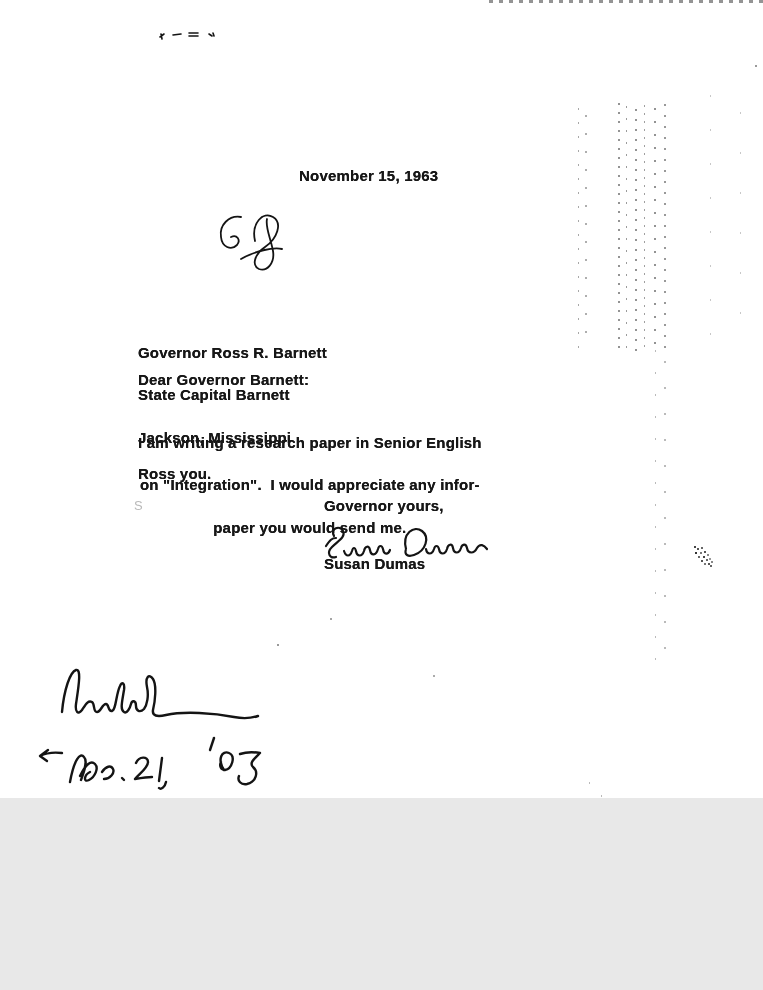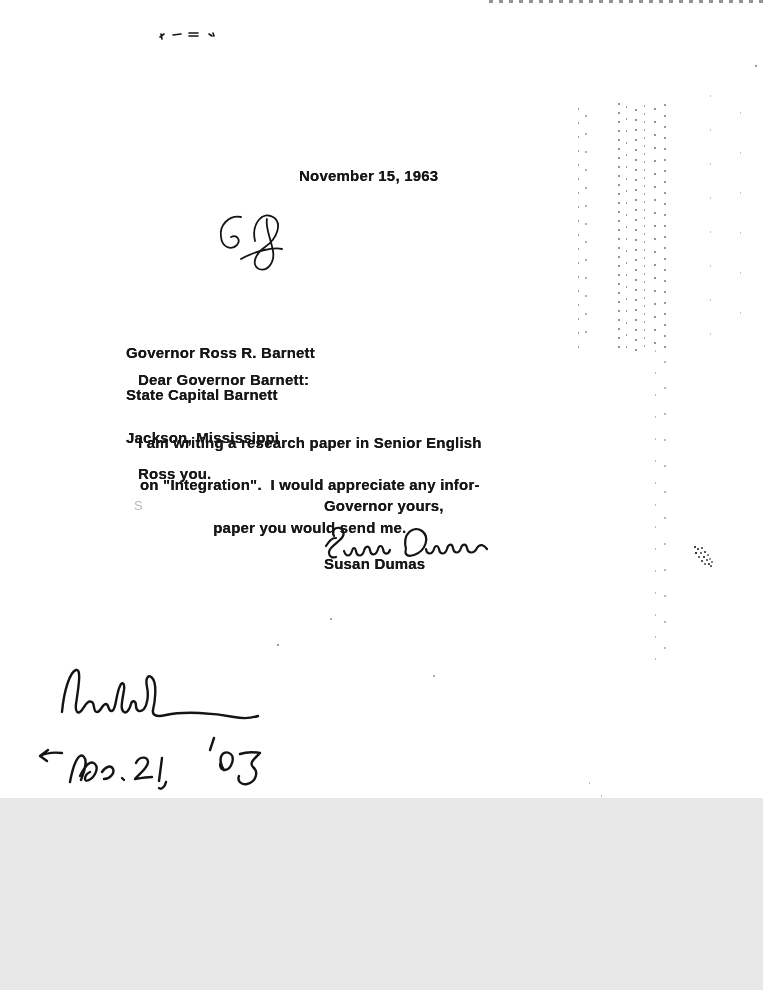--- a/index.html
+++ b/index.html
@@ -6,21 +6,21 @@
   .page{
     position:relative; width:763px; height:798px; background:#ffffff;
     overflow:hidden; font-family:Liberation Sans, sans-serif;
   }
   .typed{
     position:absolute; font-weight:700; font-size:15px; line-height:14.3px;
     letter-spacing:0.2px; color:#171717; white-space:pre;
     text-shadow:0 0 .5px #1b1b1b;
   }
   .date-line{left:299px; top:169px;}
-  .address{left:126px; top:317px;}
+  .address{left:138px; top:317px;}
   .salutation{left:138px; top:373px;}
   .body-block{left:138px; top:407px;text-align:center;}
   .thanks{left:138px; top:467px;}
   .closing{left:324px; top:499px;}
   .typed-name{left:324px; top:557px;}
   .stray-s{left:134px; top:499px; color:#b9b9b9; font-size:13px; text-shadow:none; font-weight:400;}
   svg.hand{position:absolute; overflow:visible;}
   svg.hand path{fill:none; stroke:#141414; stroke-linecap:round; stroke-linejoin:round;}
   .pen-marks{left:158px; top:28px; width:62px; height:14px;}
   .pen-marks path{stroke:#4c4c4c; stroke-width:1.6;}

